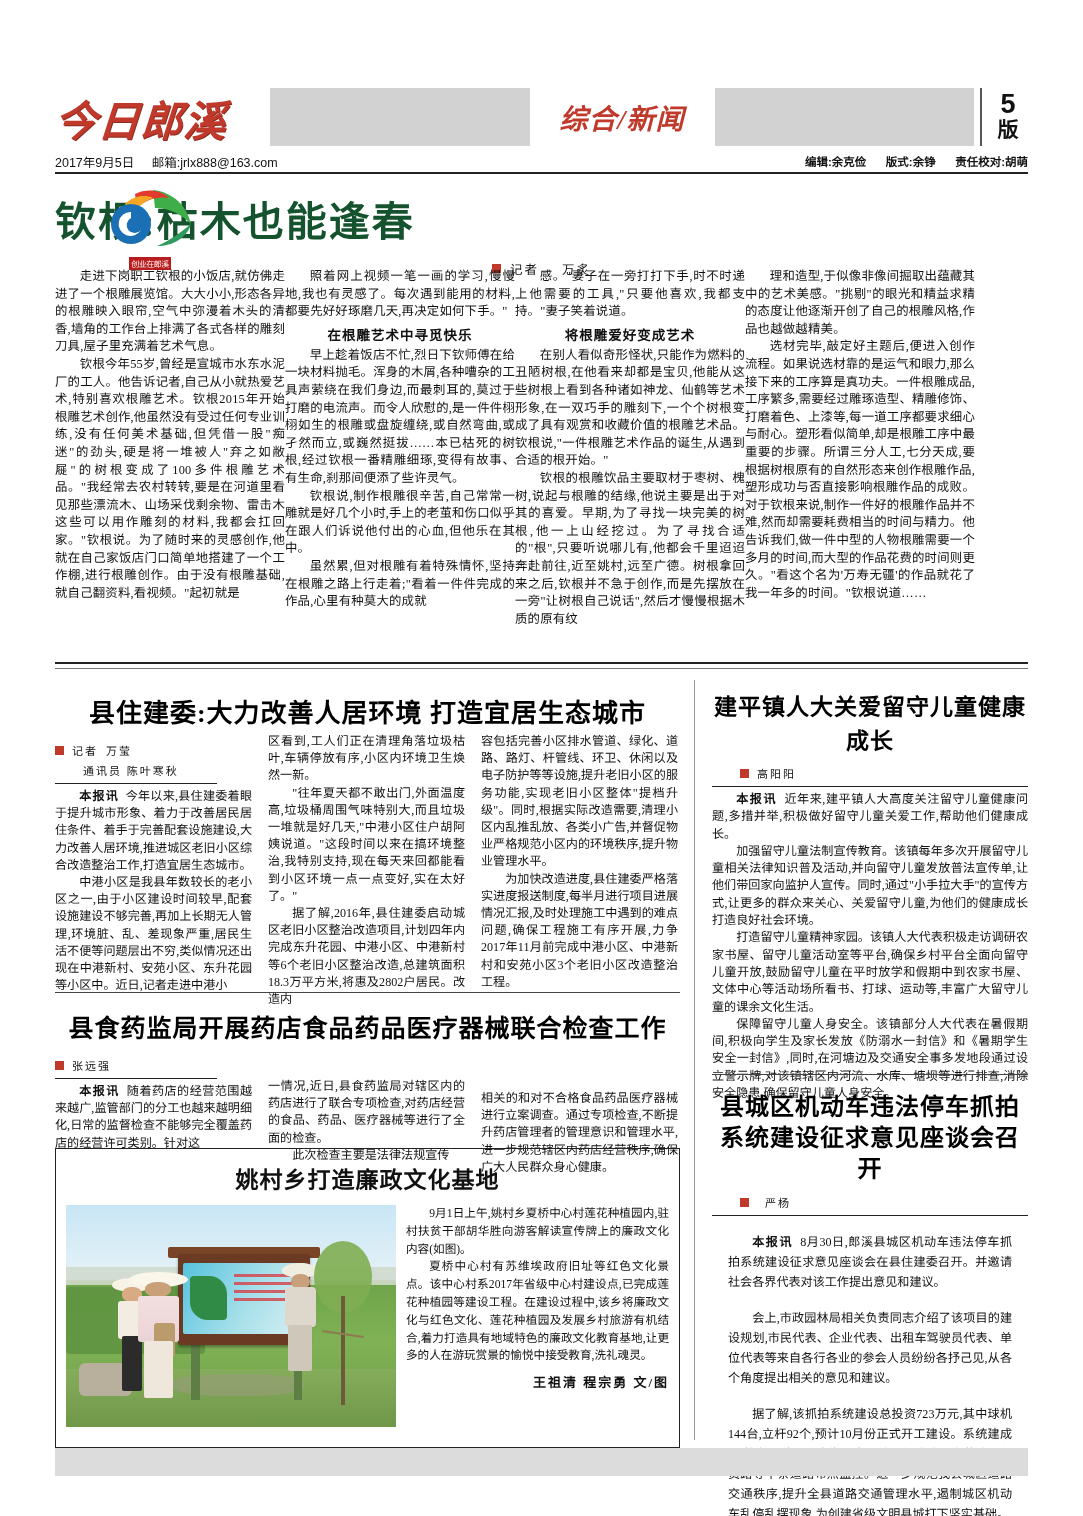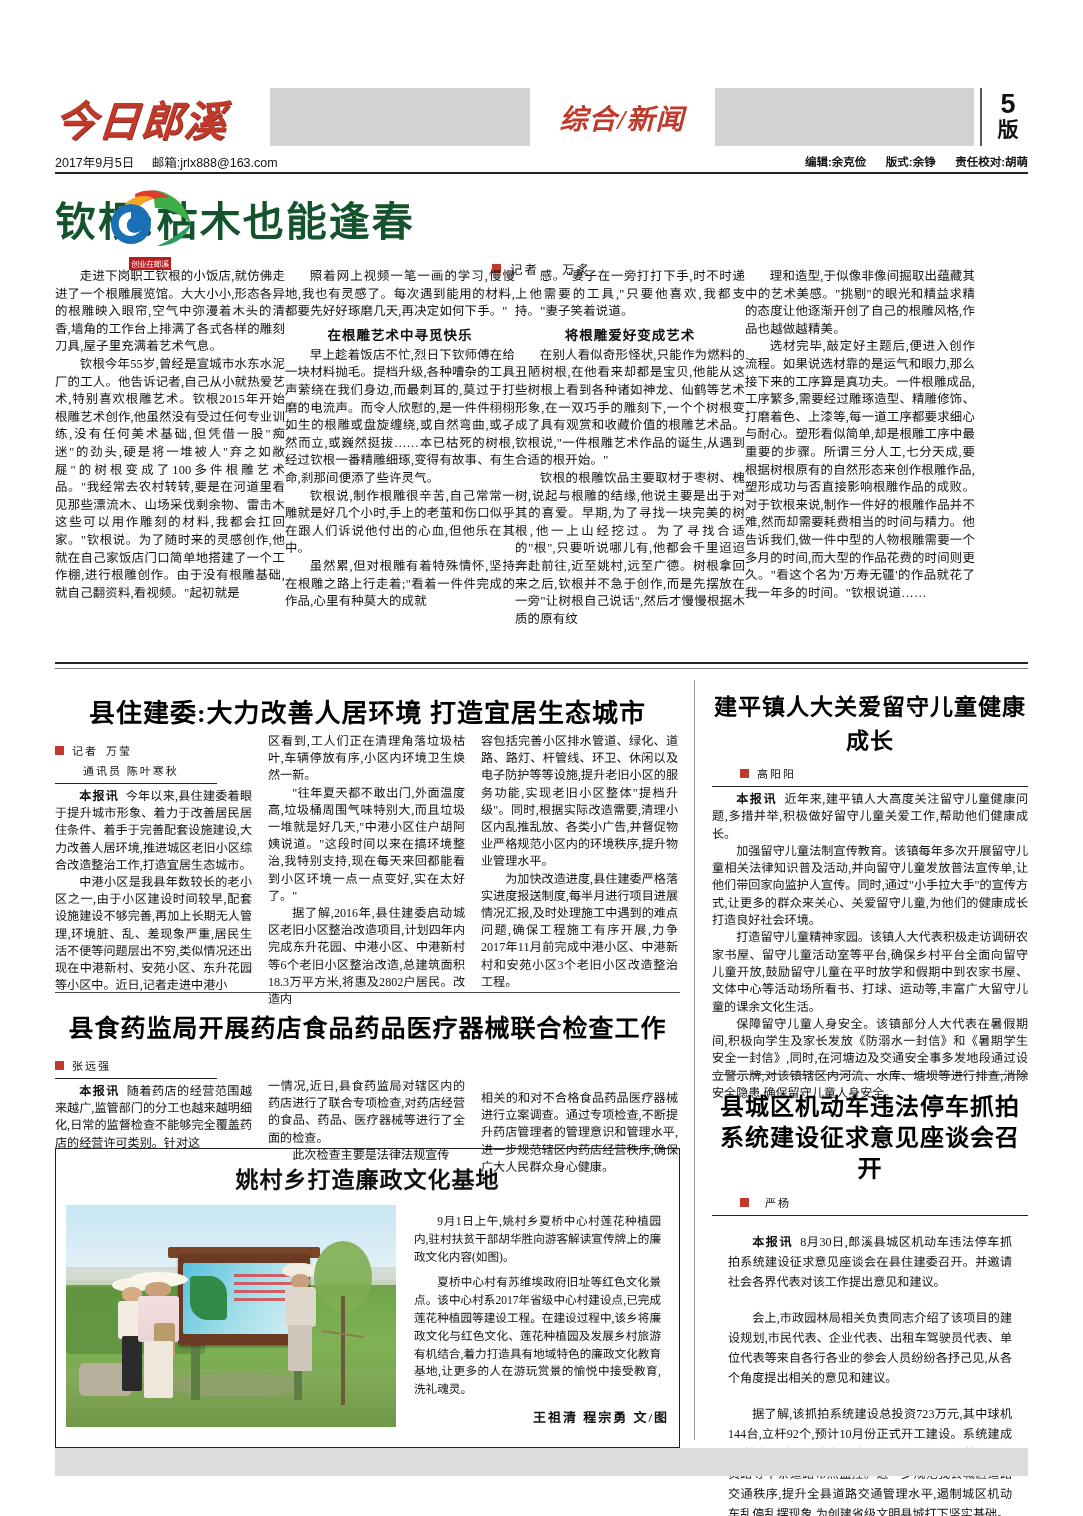--- a/index.html
+++ b/index.html
@@ -122,21 +122,21 @@
     position:absolute;left:55px;top:1148px;width:625px;height:300px;
     border:1px solid #222;box-sizing:border-box;padding:8px 10px;
   }
   .photobox .ph-head{text-align:center;font-size:23px;font-weight:bold;letter-spacing:1px;margin-top:4px;}
   .ph-body{display:flex;gap:10px;margin-top:10px;}
   .photo{
     width:330px;height:222px;position:relative;overflow:hidden;
     background:linear-gradient(#bfe0f0 0%,#cfe8f4 22%,#9fc06a 35%,#7fae4f 60%,#8cb85a 100%);
   }
   .ph-text{flex:1;}
-  .ph-text p{margin:8px;font-size:11.6px;line-height:17.8px;text-align:justify;text-indent:2em;
+  .ph-text p{margin:0;font-size:11.6px;line-height:17.8px;text-align:justify;text-indent:2em;
     font-family:"Liberation Serif",serif;}
   .ph-credit{text-align:right;font-weight:bold;font-size:13px;margin-top:7px;letter-spacing:2px;}
 
   
   .p-sky{position:absolute;left:0;top:0;width:100%;height:34%;background:linear-gradient(#c8e6f5,#e7f2f7);}
   .p-far{position:absolute;left:0;top:28%;width:100%;height:9%;background:#cfd8cd;opacity:.85;}
   .p-field{position:absolute;left:0;top:36%;width:100%;height:64%;
     background:linear-gradient(#6fa44a,#80b255 40%,#6d9a45);}
   .p-lotus{position:absolute;left:0;top:37%;width:42%;height:30%;background:#5f9440;border-radius:4px;opacity:.9;}
   .p-grass{position:absolute;left:0;bottom:0;width:100%;height:26%;background:linear-gradient(#86ad5b,#6f9748);}
@@ -231,21 +231,21 @@
     </div>
 
     <div class="cols4">
       <div class="col">
         <p>走进下岗职工钦根的小饭店,就仿佛走进了一个根雕展览馆。大大小小,形态各异的根雕映入眼帘,空气中弥漫着木头的清香,墙角的工作台上排满了各式各样的雕刻刀具,屋子里充满着艺术气息。</p>
         <p>钦根今年55岁,曾经是宣城市水东水泥厂的工人。他告诉记者,自己从小就热爱艺术,特别喜欢根雕艺术。钦根2015年开始根雕艺术创作,他虽然没有受过任何专业训练,没有任何美术基础,但凭借一股"痴迷"的劲头,硬是将一堆被人"弃之如敝屣"的树根变成了100多件根雕艺术品。"我经常去农村转转,要是在河道里看见那些漂流木、山场采伐剩余物、雷击木这些可以用作雕刻的材料,我都会扛回家。"钦根说。为了随时来的灵感创作,他就在自己家饭店门口简单地搭建了一个工作棚,进行根雕创作。由于没有根雕基础,就自己翻资料,看视频。"起初就是</p>
       </div>
       <div class="col">
         <p>照着网上视频一笔一画的学习,慢慢地,我也有灵感了。每次遇到能用的材料,都要先好好琢磨几天,再决定如何下手。"</p>
         <div class="subhead">在根雕艺术中寻觅快乐</div>
-        <p>早上趁着饭店不忙,烈日下钦师傅在给一块材料抛毛。提档升级,各种嘈杂的工具声萦绕在我们身边,而最刺耳的,莫过于打磨的电流声。而令人欣慰的,是一件件栩栩如生的根雕或盘旋缠绕,或自然弯曲,或孑然而立,或巍然挺拔……本已枯死的树根,经过钦根一番精雕细琢,变得有故事、有生命,刹那间便添了些许灵气。</p>
+        <p>早上趁着饭店不忙,烈日下钦师傅在给一块材料抛毛。浑身的木屑,各种嘈杂的工具声萦绕在我们身边,而最刺耳的,莫过于打磨的电流声。而令人欣慰的,是一件件栩栩如生的根雕或盘旋缠绕,或自然弯曲,或孑然而立,或巍然挺拔……本已枯死的树根,经过钦根一番精雕细琢,变得有故事、有生命,刹那间便添了些许灵气。</p>
         <p>钦根说,制作根雕很辛苦,自己常常一雕就是好几个小时,手上的老茧和伤口似乎在跟人们诉说他付出的心血,但他乐在其中。</p>
         <p>虽然累,但对根雕有着特殊情怀,坚持在根雕之路上行走着;"看着一件件完成的作品,心里有种莫大的成就</p>
       </div>
       <div class="col">
         <p>感。"妻子在一旁打打下手,时不时递上他需要的工具,"只要他喜欢,我都支持。"妻子笑着说道。</p>
         <div class="subhead">将根雕爱好变成艺术</div>
         <p>在别人看似奇形怪状,只能作为燃料的丑陋树根,在他看来却都是宝贝,他能从这些树根上看到各种诸如神龙、仙鹤等艺术形象,在一双巧手的雕刻下,一个个树根变成了具有观赏和收藏价值的根雕艺术品。钦根说,"一件根雕艺术作品的诞生,从遇到合适的根开始。"</p>
         <p>钦根的根雕饮品主要取材于枣树、槐树,说起与根雕的结缘,他说主要是出于对其的喜爱。早期,为了寻找一块完美的树根,他一上山经挖过。为了寻找合适的"根",只要听说哪儿有,他都会千里迢迢奔赴前往,近至姚村,远至广德。树根拿回来之后,钦根并不急于创作,而是先摆放在一旁"让树根自己说话",然后才慢慢根据木质的原有纹</p>
       </div>
       <div class="col">

